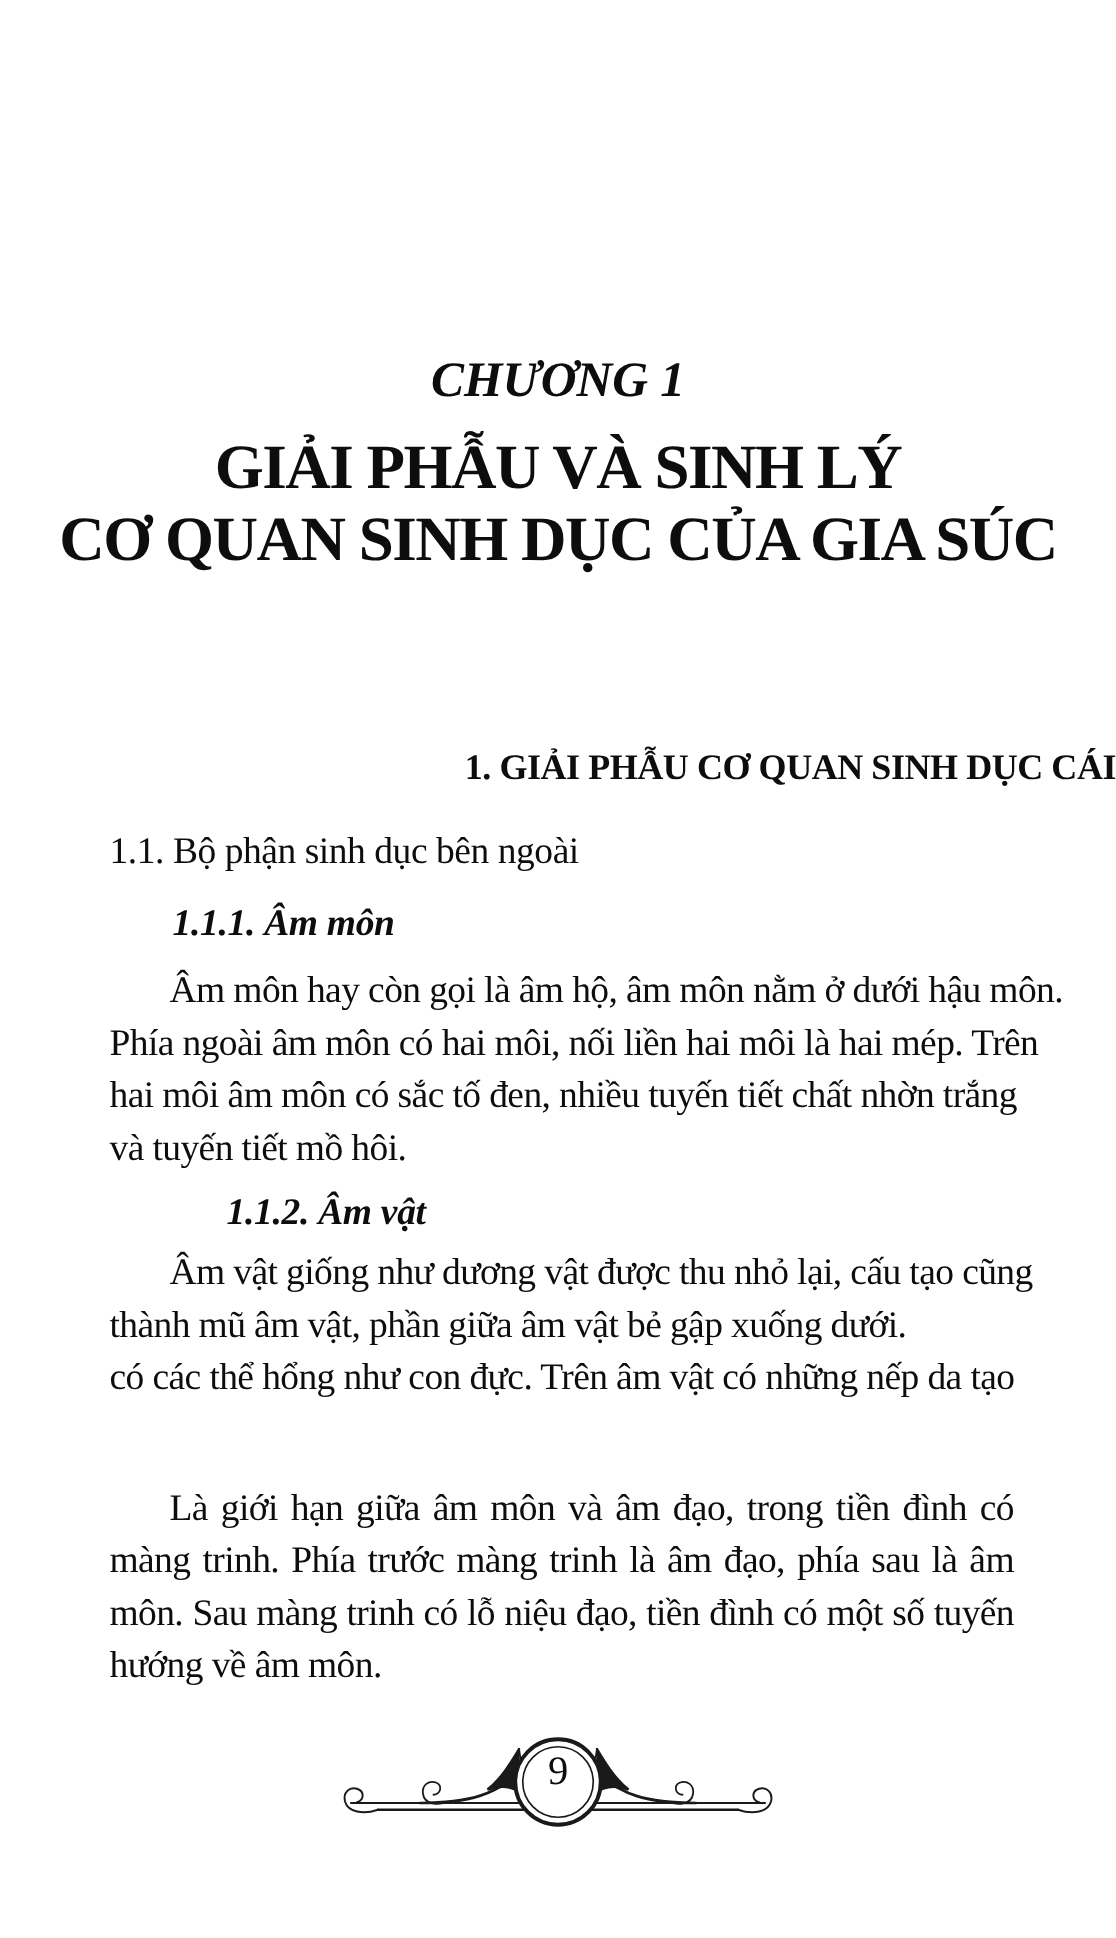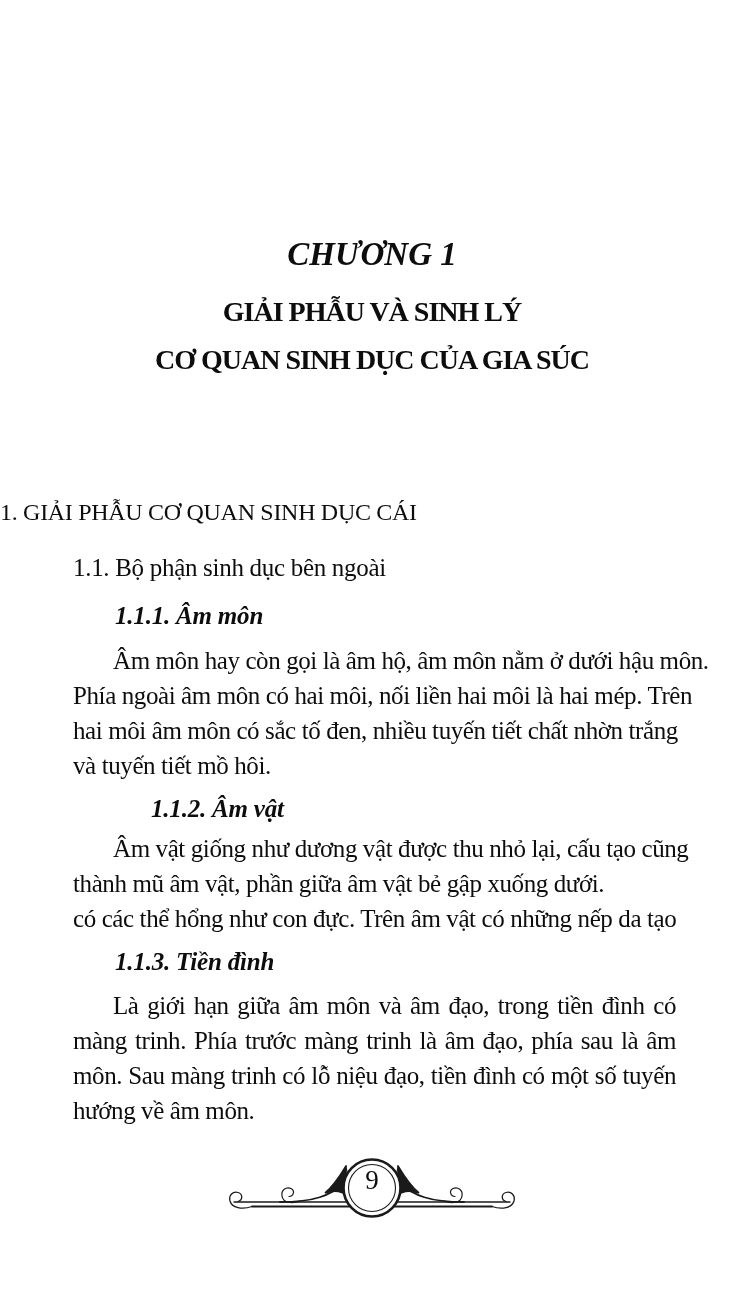--- a/index.html
+++ b/index.html
@@ -14,27 +14,27 @@
   }
   .kicker{
     position:absolute;top:233px;left:0;width:744px;
     text-align:center;
     font-size:33px;font-weight:bold;font-style:italic;
     letter-spacing:0px;line-height:42px;
   }
   .chapter-title{
     position:absolute;top:288px;left:0;width:744px;
     text-align:center;
-    font-size:28px;font-weight:bold;
+    font-size:42px;font-weight:bold;
     letter-spacing:-1px;line-height:48px;
   }
   .sec-heading{
     position:absolute;top:499px;left:0;width:744px;
-    text-align:left;
-    font-size:24px;font-weight:normal;
+    text-align:right;
+    font-size:24px;font-weight:bold;
     letter-spacing:-0.3px;
   }
   .sub-heading{
     position:absolute;top:554px;left:73px;width:603px;
     font-size:25px;font-weight:normal;
     letter-spacing:-0.3px;
   }
   .h3{
     position:absolute;left:115px;
     font-size:25px;font-weight:bold;font-style:italic;
@@ -92,21 +92,20 @@
     <div class="line last">và tuyến tiết mồ hôi.</div>
   </div>
 
   <div class="h3 h3-2">1.1.2. Âm vật</div>
   <div class="para p-2">
     <div class="line first">Âm vật giống như dương vật được thu nhỏ lại, cấu tạo cũng</div>
     <div class="line last">thành mũ âm vật, phần giữa âm vật bẻ gập xuống dưới.</div>
     <div class="line">có các thể hổng như con đực. Trên âm vật có những nếp da tạo</div>
   </div>
 
-  <div class="h3 h3-3">1.1.3. Tiền đình</div>
   <div class="para p-3">
     <div class="line first">Là giới hạn giữa âm môn và âm đạo, trong tiền đình có</div>
     <div class="line">màng trinh. Phía trước màng trinh là âm đạo, phía sau là âm</div>
     <div class="line">môn. Sau màng trinh có lỗ niệu đạo, tiền đình có một số tuyến</div>
     <div class="line last">hướng về âm môn.</div>
   </div>
 
   <svg class="footer-ornament" viewBox="0 0 300 92" xmlns="http://www.w3.org/2000/svg">
     <g fill="none" stroke="#1a1a1a" stroke-width="1.6" stroke-linecap="round">
 

